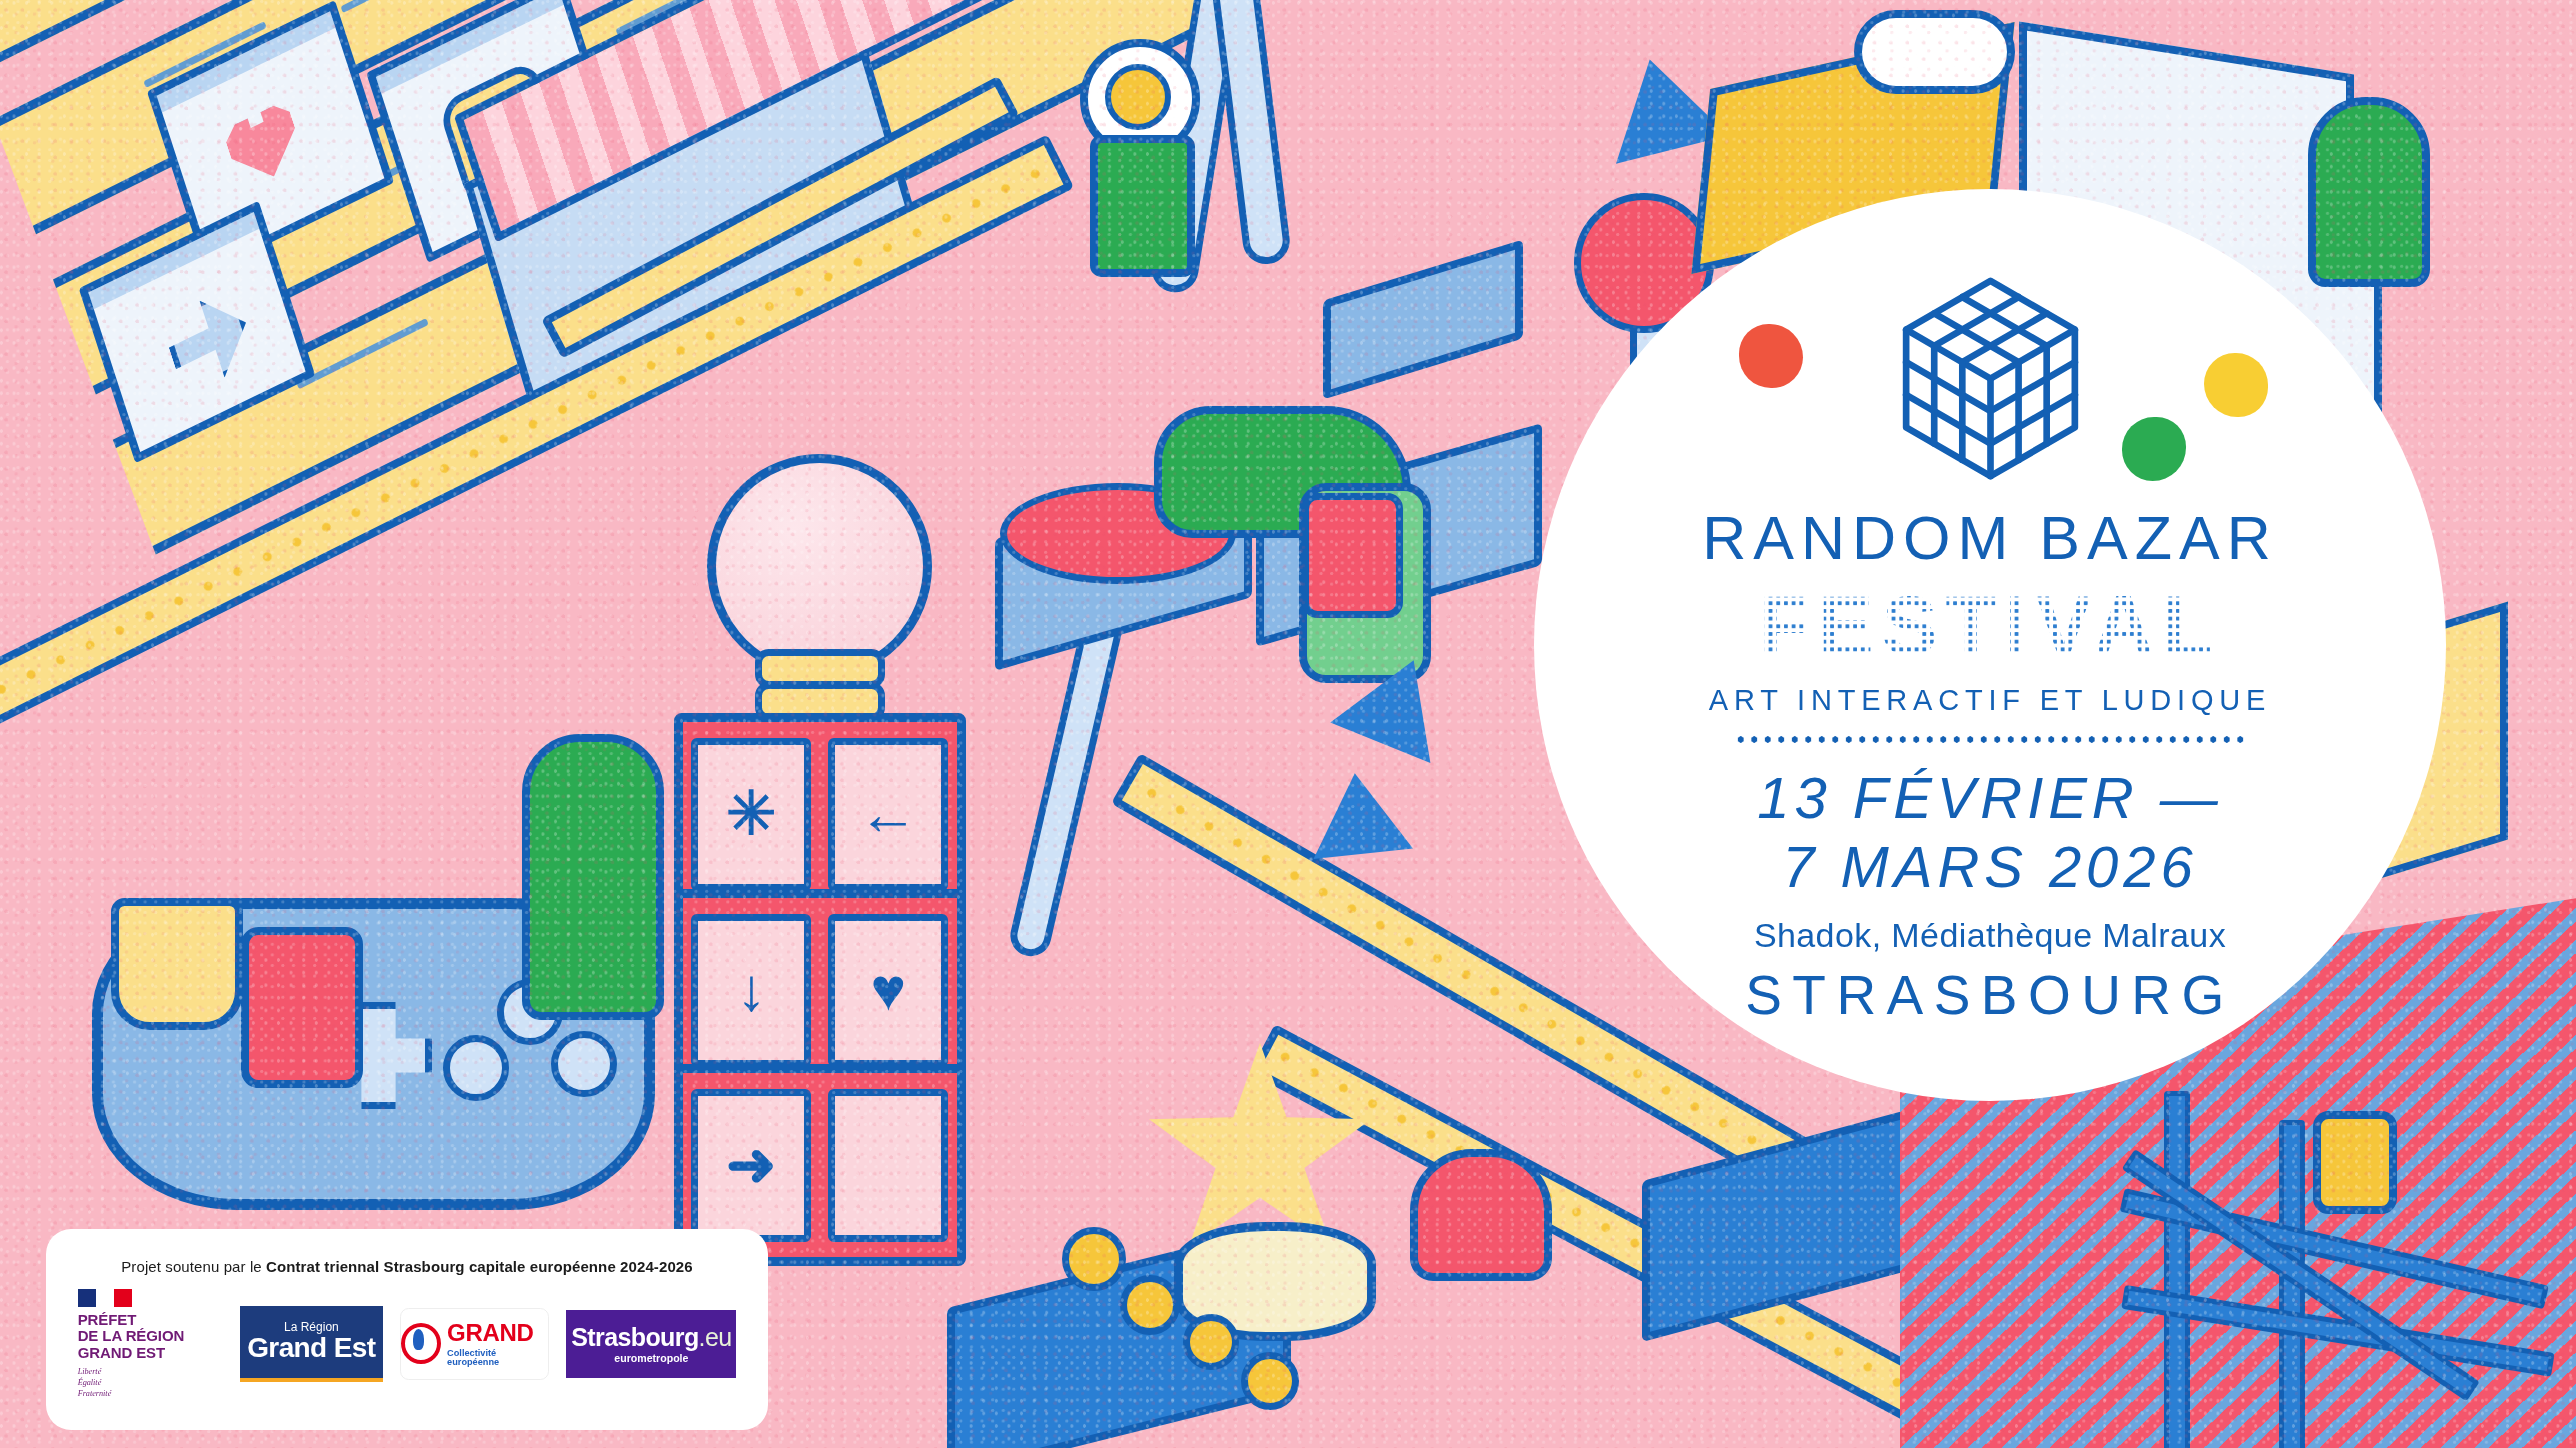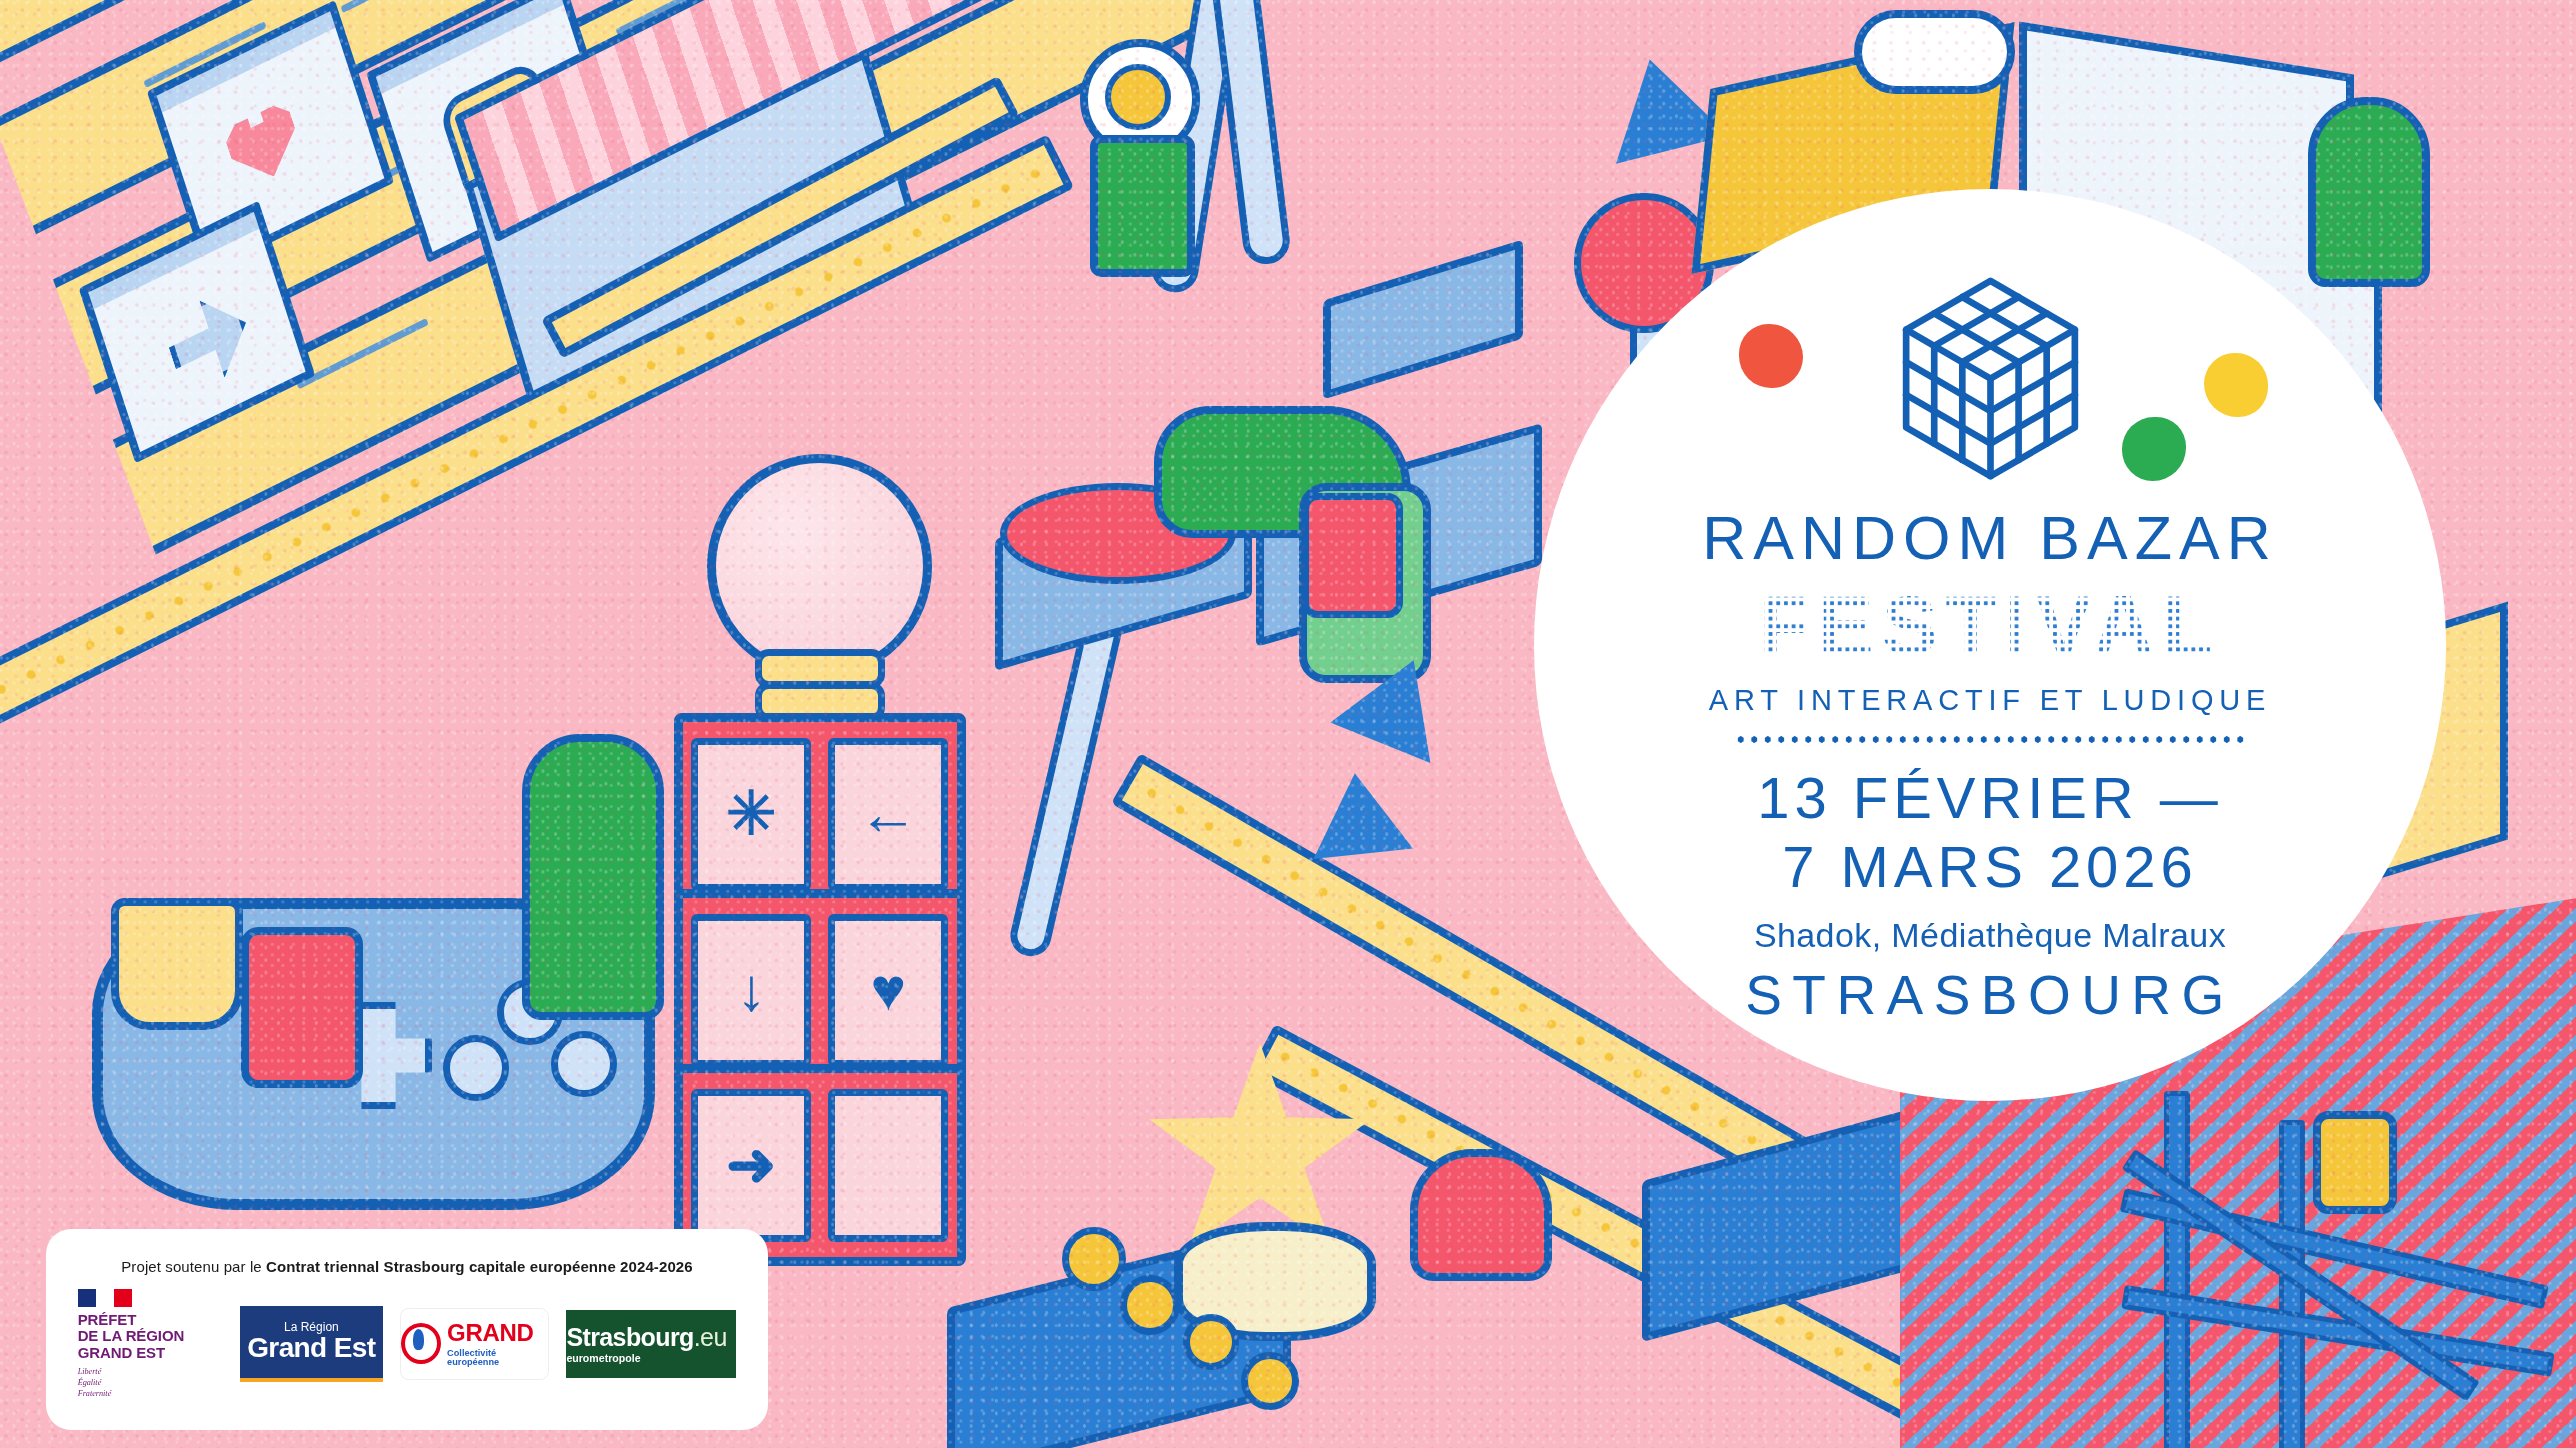--- a/index.html
+++ b/index.html
@@ -94,21 +94,21 @@
   .wordmark{color:#1360b4;letter-spacing:.115em;font-weight:400;}
   .t-random{font-size:61px;line-height:1;margin-top:13.5px;}
   .t-festival{font-size:83px;line-height:1;margin-top:15.5px;letter-spacing:.10em;
     color:transparent;-webkit-text-stroke:0;
     background-image:radial-gradient(circle,#2f7fd0 0 2px,transparent 2.3px);
     background-size:7.7px 7.7px;-webkit-background-clip:text;background-clip:text;font-weight:700;}
   .t-sub{font-size:29px;line-height:1;margin-top:19.3px;letter-spacing:.20em;}
   .divider{margin-top:21px;width:512px;height:6.8px;
     background-image:radial-gradient(circle,#1360b4 0 2.9px,transparent 3.3px);
     background-size:13.5px 6.8px;}
-  .t-date{font-size:58px;line-height:1.18;margin-top:21px;letter-spacing:.085em;text-align:center;}
+  .t-date{font-size:58px;line-height:1.18;margin-top:21px;letter-spacing:.085em;text-align:center;font-style:italic;}
   .t-venue{font-size:34px;line-height:1;margin-top:17.4px;letter-spacing:.012em;}
   .t-city{font-size:55px;line-height:1;margin-top:15.5px;letter-spacing:.19em;}
 
   
   #sponsors{position:absolute;left:46px;top:1229px;width:722px;height:201px;background:#fff;
     border-radius:25px;padding:0;overflow:hidden;}
   .sp-note{font-size:15px;color:#1b1b1b;text-align:center;margin:29px 0 0 0;letter-spacing:0.1px;}
   .sp-note b{font-weight:700;}
   .sp-row{display:flex;align-items:center;justify-content:space-around;margin-top:13.5px;padding:0 23px;}
   .logo-prefet{width:145px;color:#701a75;}
@@ -121,22 +121,22 @@
   .ge-1{font-size:12px;line-height:1;margin-bottom:1px;}
   .ge-2{font-size:28px;font-weight:700;line-height:1;letter-spacing:-0.6px;}
   .logo-als{width:147px;height:70px;background:#fff;border-radius:8.7px;
     display:flex;align-items:center;justify-content:center;gap:5.8px;border:1px solid #eee;}
   .als-mark{width:33px;height:33px;border-radius:50%;border:4.8px solid #e3001b;position:relative;}
   .als-mark::after{content:"";position:absolute;left:7.7px;top:1.9px;width:11.6px;height:21px;
     background:#1f5fbf;border-radius:50% 50% 40% 40%;}
   .als-tx{line-height:1;}
   .als-1{font-size:24px;font-weight:700;color:#e3001b;letter-spacing:-0.3px;}
   .als-2{font-size:9.2px;color:#1f5fbf;font-weight:700;margin-top:4px;}
-  .logo-stras{width:170px;height:68px;background:#14532d;display:flex;flex-direction:column;
-    justify-content:center;color:#fff;}
+  .logo-stras{width:170px;height:68px;background:#4c1d95;display:flex;flex-direction:column;
+    align-items:center;justify-content:center;color:#fff;}
   .st-1{font-size:25px;font-weight:700;line-height:1;letter-spacing:-0.6px;}
   .st-1 em{font-style:normal;color:#e8f2d8;font-weight:400;}
   .st-2{font-size:10.6px;font-weight:700;line-height:1;margin-top:2.9px;}
 </style>
 </head>
 <body>
 
 <div id="poster">
 
   <div class="illo">

